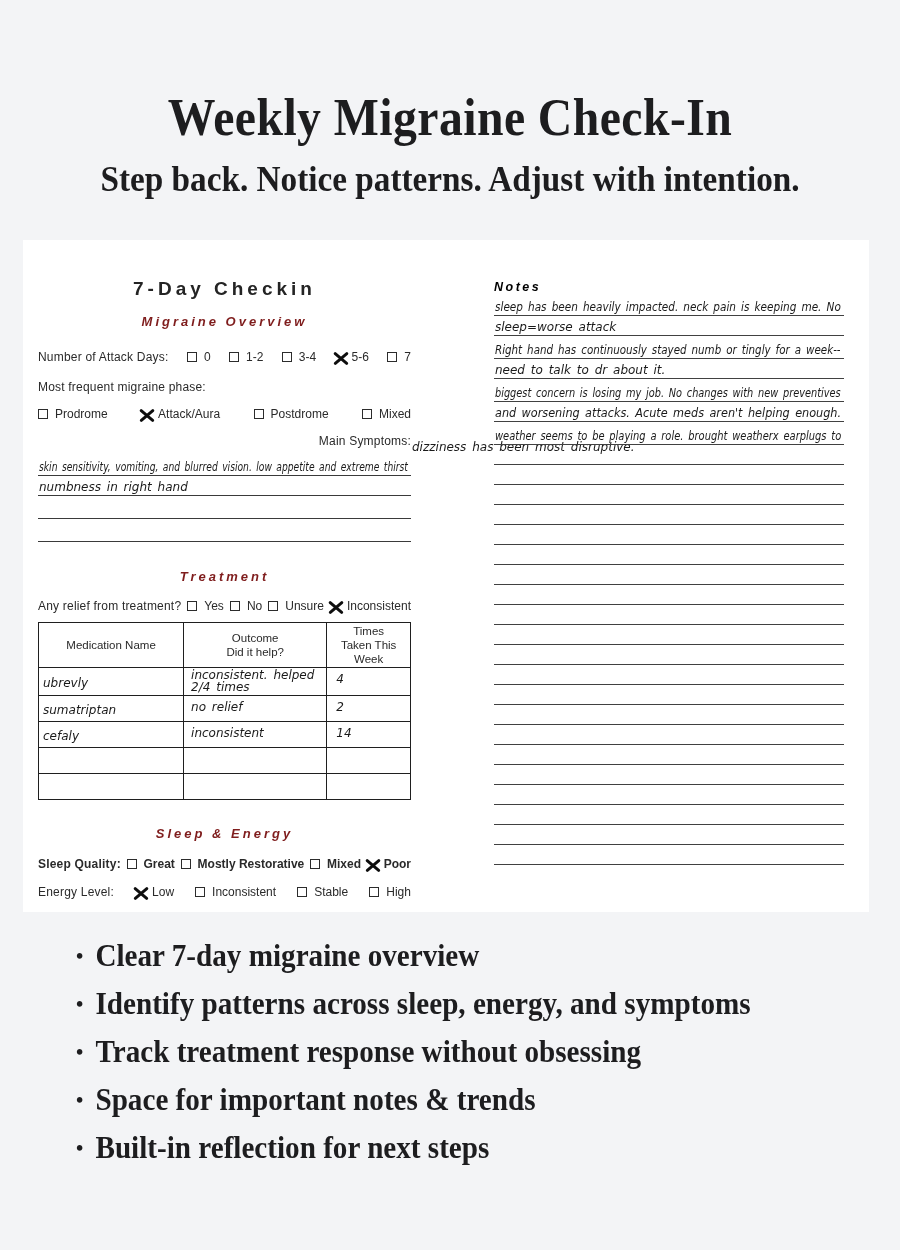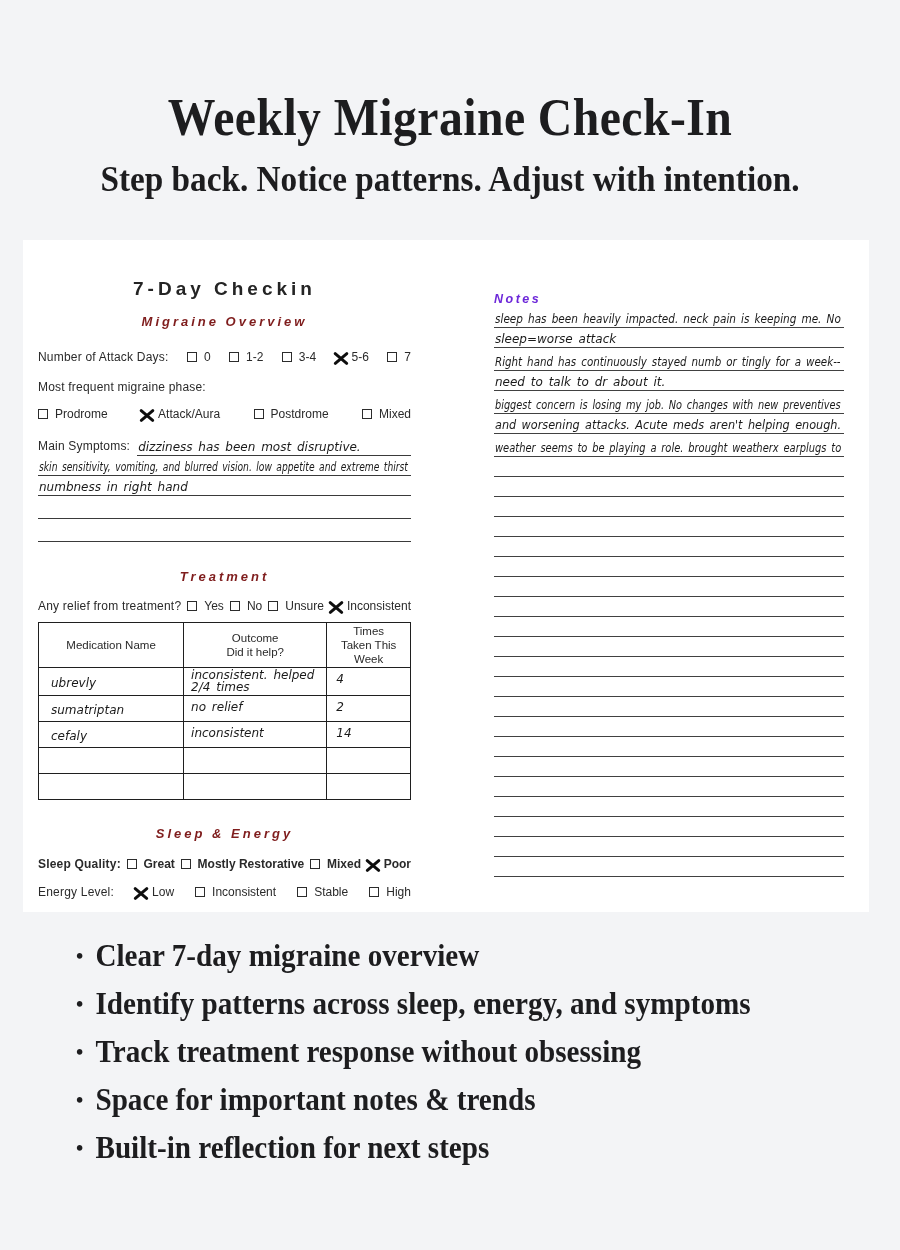--- a/index.html
+++ b/index.html
@@ -72,44 +72,44 @@
 
   
   .hw {
     font-family: "DejaVu Sans", sans-serif; font-style: italic;
     font-size: 12px; color: #1a1a1a; word-spacing: 2px;
     display: inline-block; white-space: nowrap; transform-origin: left bottom;
   }
 
   
   .symptoms { margin-top: 13px; }
-  .sym-first { display: flex; align-items: flex-end; height: 22px; }
+  .sym-first { display: flex; align-items: flex-end; height: 22px; flex-direction: column; }
   .sym-first .lbl { flex: none; padding-bottom: 3px; }
   .sym-first .fill { flex: 1; margin-left: 7px; border-bottom: 1.6px solid #3a3a3a; height: 22px; position: relative; }
   .sym-line { height: 20px; border-bottom: 1.6px solid #3a3a3a; position: relative; }
   .sym-line .hw, .sym-first .hw { position: absolute; left: 1px; bottom: 1px; }
   .sym-line.spacer { height: 23px; }
 
   
   .med-table { width: 100%; border-collapse: collapse; margin-top: 9px; }
   .med-table th, .med-table td { border: 1.4px solid #1f1f1f; }
   .med-table th {
     font-weight: 400; font-size: 11.5px; line-height: 14px;
     color: #2a2a2a; text-align: center; height: 30px; padding: 1px 2px;
   }
   .med-table td { height: 26px; }
-  td.c-med { padding-left: 12px; vertical-align: middle; }
+  td.c-med { padding-left: 4px; vertical-align: middle; }
   td.c-out { padding: 1px 4px 0 7px; vertical-align: top; }
   td.c-tim { padding: 1px 0 0 9px; vertical-align: top; }
   .hw-wrap { white-space: normal; line-height: 12px; transform: none; }
 
   
   .notes-heading {
-    margin-top: 52px; font-style: italic; font-weight: 700;
-    font-size: 12.5px; letter-spacing: 2.5px; color: #6d28d9;
+    margin-top: 40px; font-style: italic; font-weight: 700;
+    font-size: 12.5px; letter-spacing: 2.5px; color: #000000;
   }
   .note-line { position: relative; height: 20px; border-bottom: 1.5px solid #414141; }
   .note-line .hw { position: absolute; left: 1px; bottom: 1px; }
   .note-line.gap { margin-top: 3px; }
   .notes-lines { margin-top: 2px; }
 
   
   .benefits {
     position: absolute; left: 76px; top: 932px; width: 800px;
     list-style: none; transform: scaleX(0.94); transform-origin: left;

